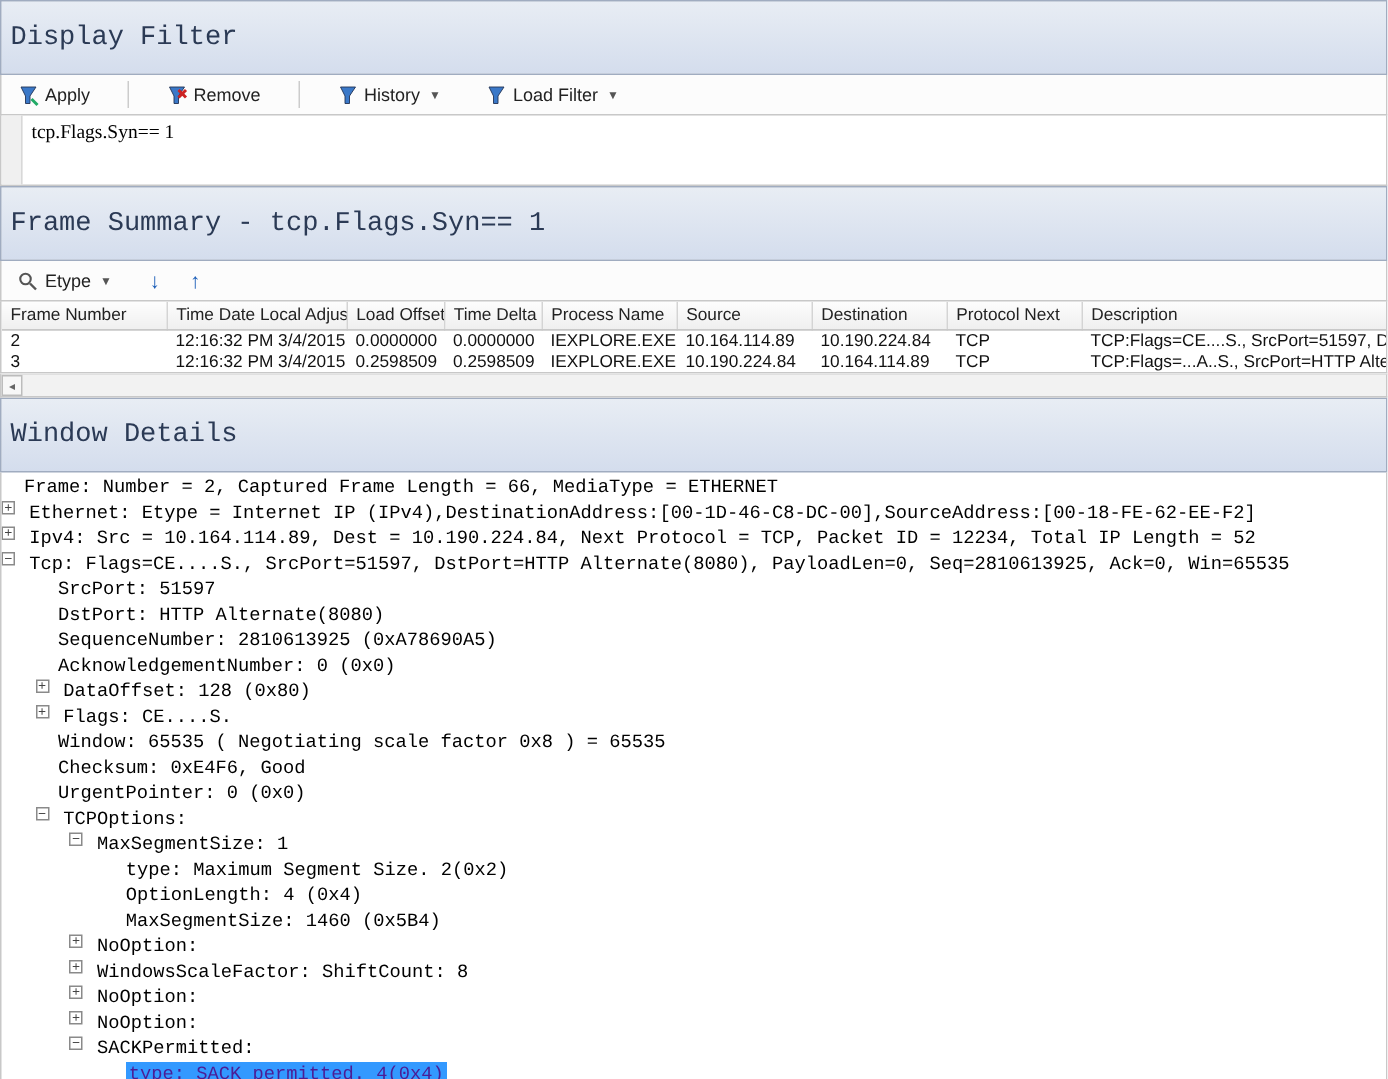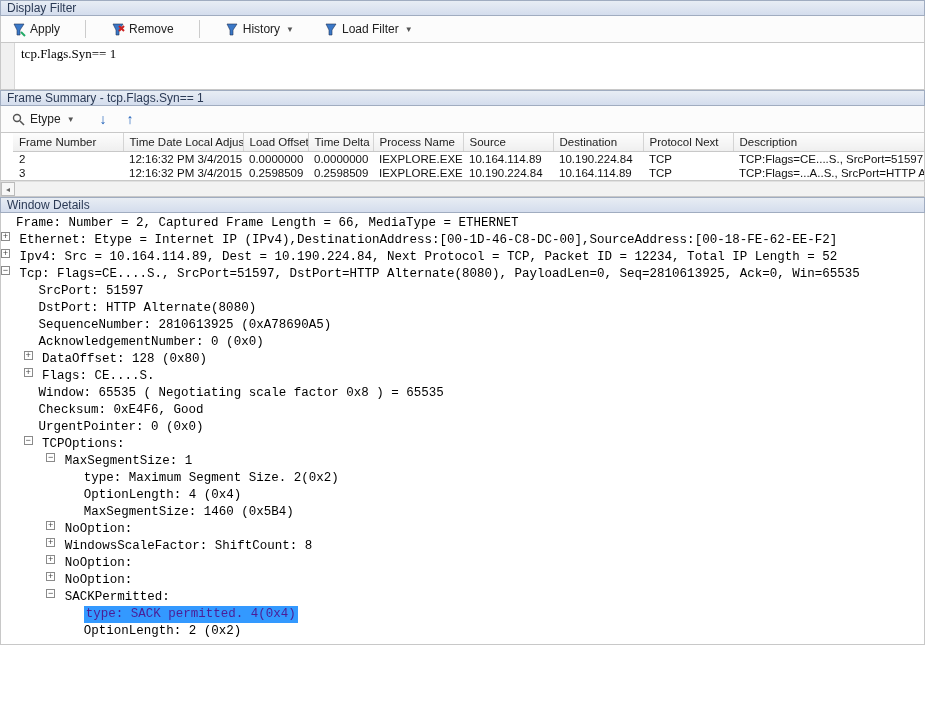--- a/index.html
+++ b/index.html
@@ -7,23 +7,24 @@
     font-family: "Segoe UI", Tahoma, sans-serif;
     font-size: 12px;
     background: #fff;
     color: #000;
     width: 925px;
     overflow: hidden;
   }
   .panel-header {
     background: linear-gradient(#e8edf4, #d4dded);
     border: 1px solid #a0acc0;
-    padding: 0 6px;
-    font-size: 12px;
+    padding: 14px 6px;
+    font-size: 18px;
     color: #2b3a55;
+    font-family: Liberation Mono, monospace;
   }
   .toolbar {
     display: flex;
     align-items: center;
     gap: 16px;
     padding: 3px 4px;
     border: 1px solid #c8c8c8;
     border-top: none;
     background: #fcfcfc;
   }
@@ -68,21 +69,20 @@
     white-space: pre;
     outline: none;
     border: none;
     resize: none;
     height: 46px;
   }
   .table-wrap {
     border: 1px solid #c8c8c8;
     border-top: none;
     overflow-x: auto;
-    padding-left: 12px;
   }
   table {
     border-collapse: collapse;
     width: 1060px;
     table-layout: fixed;
     font-size: 11.5px;
   }
   thead th {
     text-align: left;
     font-weight: normal;

